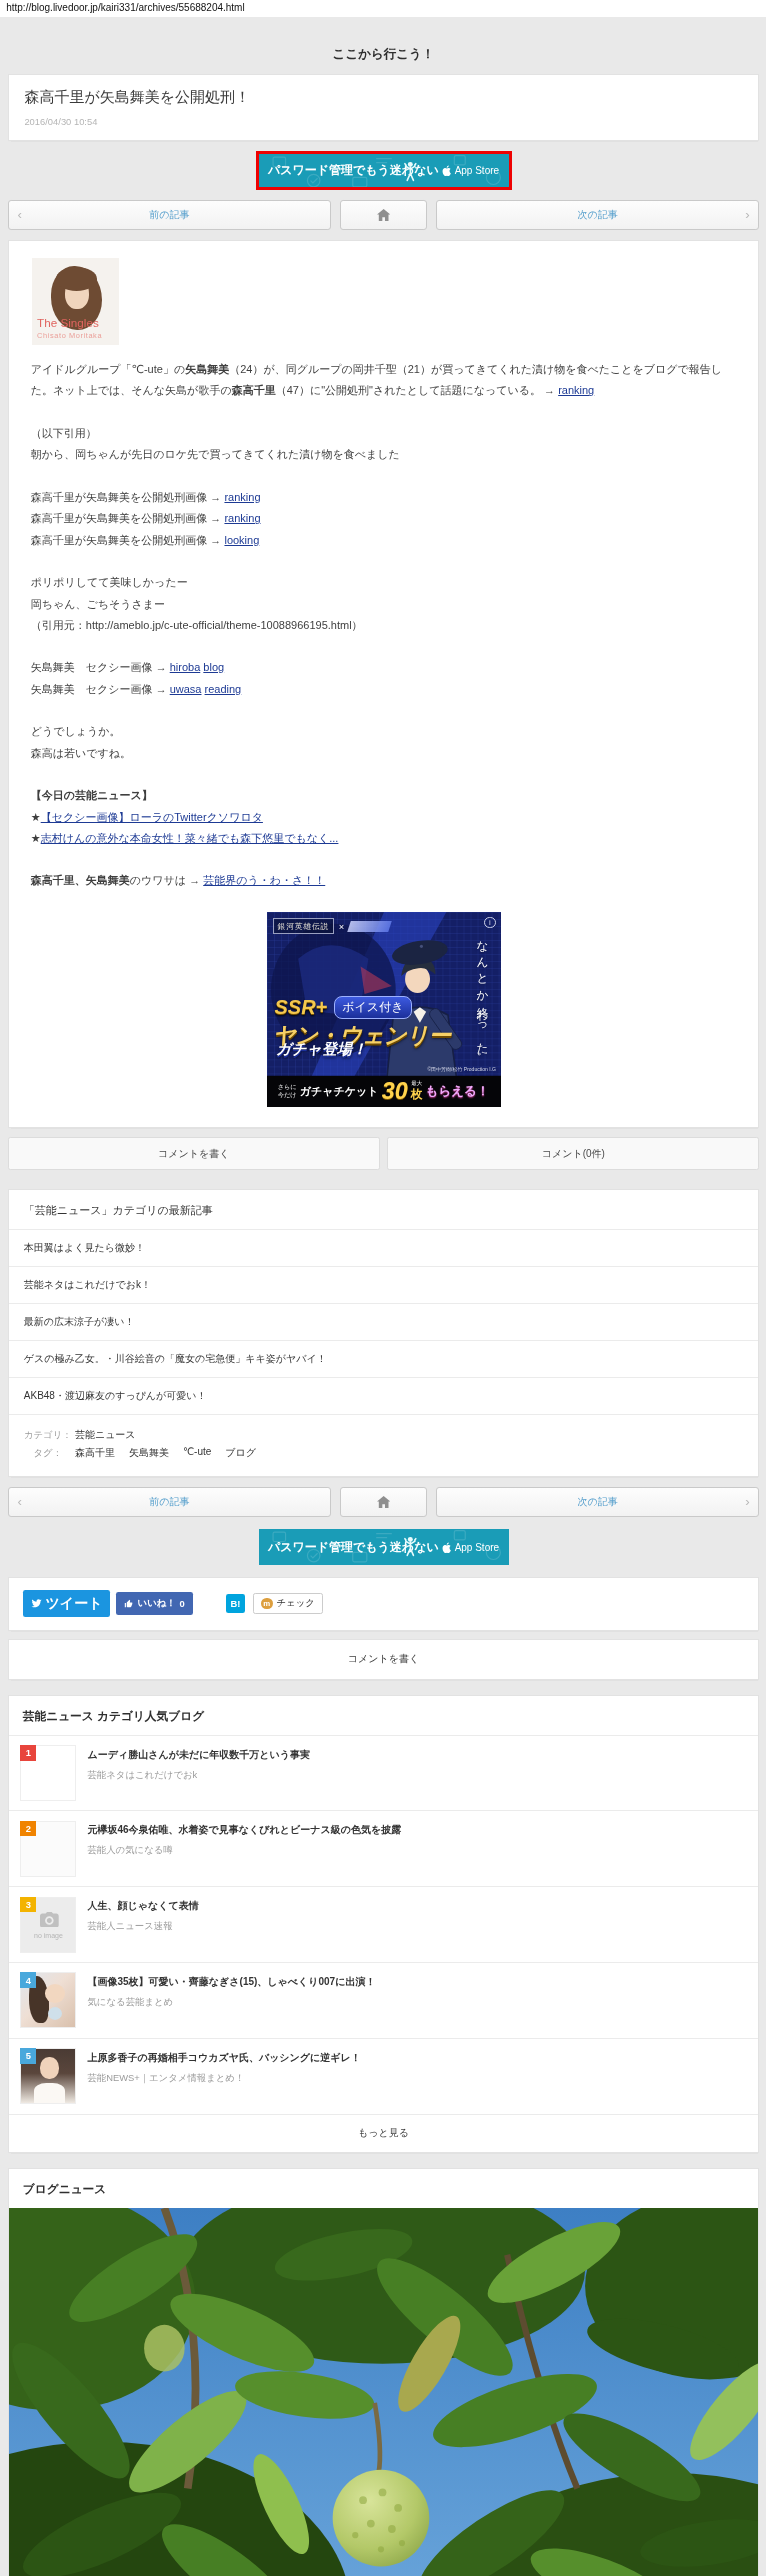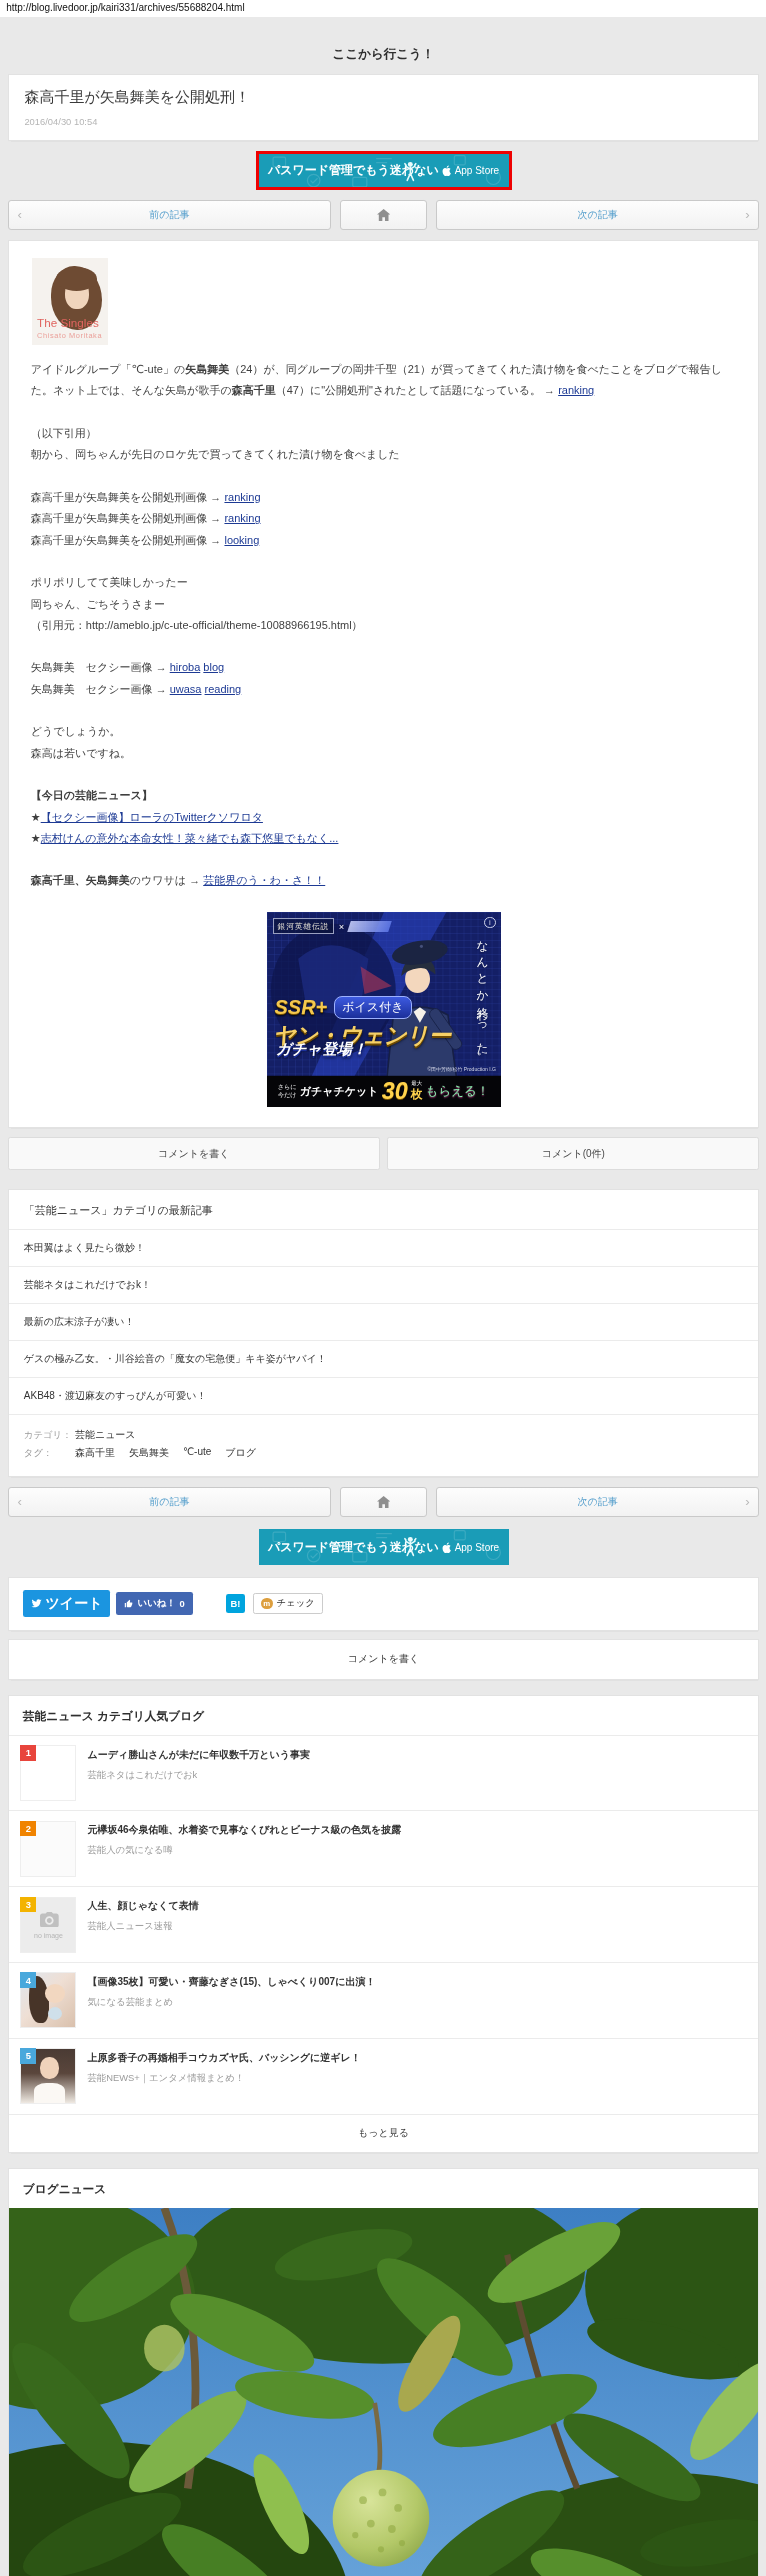--- a/index.html
+++ b/index.html
@@ -30,21 +30,21 @@
   
   .nav-row { display:flex; gap:9.4px; margin:10px 0; }
   .nav-btn { position:relative; background:linear-gradient(#fdfdfd,#f2f2f2); border:0.8px solid #c9c9c9; border-radius:3.1px; height:30px; display:flex; align-items:center; justify-content:center; font-size:10px; color:#58a0cd; cursor:pointer; }
   .nav-btn--side { flex:3.8; }
   .nav-btn--home { flex:1; min-width:78px; }
   .chev { position:absolute; top:6.2px; color:#b9b9b9; font-size:13.3px; }
   .chev--l { left:8.6px; } .chev--r { right:8.6px; }
 
   
   .article-card { padding:11px 22px 17px; margin-bottom:7.8px; }
-  .album { width:76px; height:87px; background:#f5f2ee; position:relative; overflow:hidden; margin:6.2px 0 14px 1.6px; }
+  .album { width:87px; height:87px; background:#f5f2ee; position:relative; overflow:hidden; margin:6.2px 0 14px 1.6px; }
   .album .hair { position:absolute; top:7.8px; left:18.7px; width:51px; height:64px; background:#6e4b33; border-radius:46% 54% 48% 52%; }
   .album .face { position:absolute; top:20px; left:33px; width:23.4px; height:31px; background:#f0d5bd; border-radius:50% 50% 46% 46%; }
   .album .fringe { position:absolute; top:9.4px; left:23.4px; width:41px; height:23.4px; background:#6e4b33; border-radius:50%; }
   .album .t1 { position:absolute; bottom:16.4px; left:4.7px; color:#e0645f; font-size:11.7px; }
   .album .t2 { position:absolute; bottom:5.5px; left:4.7px; color:#eba09a; font-size:7.4px; letter-spacing:0.6px; }
   .article-body p { font-size:11px; line-height:1.95; color:#3f3f3f; }
   .gap { height:21px; }
   .b { font-weight:bold; }
   .lnk { color:#1d3a94; text-decoration:underline; cursor:pointer; }
 
@@ -63,32 +63,32 @@
   .ga-name { position:absolute; left:6.2px; top:108px; font-size:22.6px; font-weight:bold; font-style:italic; color:#f6d066; letter-spacing:-0.8px; text-shadow:0 1.6px 0 #6e4a00,0 2.3px 3.1px #000; z-index:3; white-space:nowrap; }
   .ga-gacha { position:absolute; left:9.4px; top:128px; font-size:15px; font-weight:bold; font-style:italic; color:#fff; text-shadow:0 1.6px 0 #1b2f9a,0 2.3px 3.1px #000; z-index:3; }
   .ga-copy { position:absolute; right:4.7px; top:154px; color:#d7daea; font-size:5px; z-index:3; }
   .ga-band { position:absolute; left:0; right:0; bottom:0; height:31px; background:#050508; display:flex; align-items:center; justify-content:center; gap:3.1px; z-index:3; }
   .ga-b12 { display:flex; flex-direction:column; color:#fff; font-size:6.2px; line-height:1.3; }
   .ga-b3 { color:#fff; font-size:11px; font-weight:bold; }
   .ga-num { color:#ffd34d; font-size:23.4px; font-weight:bold; font-style:italic; line-height:1; text-shadow:0 0.8px 0 #7a5400; }
   .ga-maxunit { display:flex; flex-direction:column; align-items:center; }
   .ga-max { color:#fff; font-size:5.5px; }
   .ga-unit { color:#ffd34d; font-size:11.7px; font-weight:bold; }
-  .ga-b4 { font-size:12.5px; font-weight:normal; color:#86efac; text-shadow:0 0.8px 1.6px #c2348a; }
+  .ga-b4 { font-size:12.5px; font-weight:bold; color:#f0abfc; text-shadow:0 0.8px 1.6px #c2348a; }
 
   
   .comment-row { display:flex; gap:7.8px; margin:9.4px 0 18.7px; }
   .cmt-btn { flex:1; height:33px; background:#f9f9f9; border:0.8px solid #dcdcdc; border-radius:2.3px; font-size:10px; color:#4a4a4a; display:flex; align-items:center; justify-content:center; cursor:pointer; }
 
   
   .list-head { padding:12.5px 15px 11px; font-size:11px; color:#333; }
   .list-row { padding:11px 15px; border-top:0.8px solid #ebebeb; font-size:10px; color:#333; cursor:pointer; }
   .meta-block { padding:10px 15px 11.7px; border-top:0.8px solid #ebebeb; font-size:9.4px; }
   .meta-line { display:flex; margin:3.9px 0; align-items:baseline; }
-  .meta-label { width:48px; text-align:left; color:#9a9a9a; flex:none; }
+  .meta-label { width:48px; text-align:center; color:#9a9a9a; flex:none; }
   .meta-value { color:#333; font-size:10px; margin-left:3.1px; }
   .meta-tags { display:flex; gap:14px; margin-left:3.1px; }
   .meta-tags span { color:#333; font-size:10px; cursor:pointer; }
 
   
   .social-card { margin-top:11px; padding:11.7px 14px 12.5px; display:flex; align-items:center; }
   .btn-tweet { background:#1b95e0; border-radius:2.3px; color:#fff; font-size:14px; font-weight:bold; padding:4.7px 7.8px; display:flex; align-items:center; gap:3.9px; cursor:pointer; }
   .btn-like { background:#4267b2; border-radius:2.3px; color:#fff; font-size:9.4px; font-weight:bold; padding:4.7px 7.8px; display:flex; align-items:center; gap:3.9px; margin-left:6.2px; cursor:pointer; }
   .btn-hatena { width:19.5px; height:19.5px; background:#00a4de; border-radius:2.3px; color:#fff; font-size:9.4px; font-weight:bold; display:flex; align-items:center; justify-content:center; margin-left:33px; cursor:pointer; }
   .btn-check { border:0.8px solid #ccc; background:#fff; border-radius:2.3px; padding:3.1px 7px; display:flex; gap:3.9px; align-items:center; font-size:9.4px; color:#333; margin-left:7.8px; cursor:pointer; }

